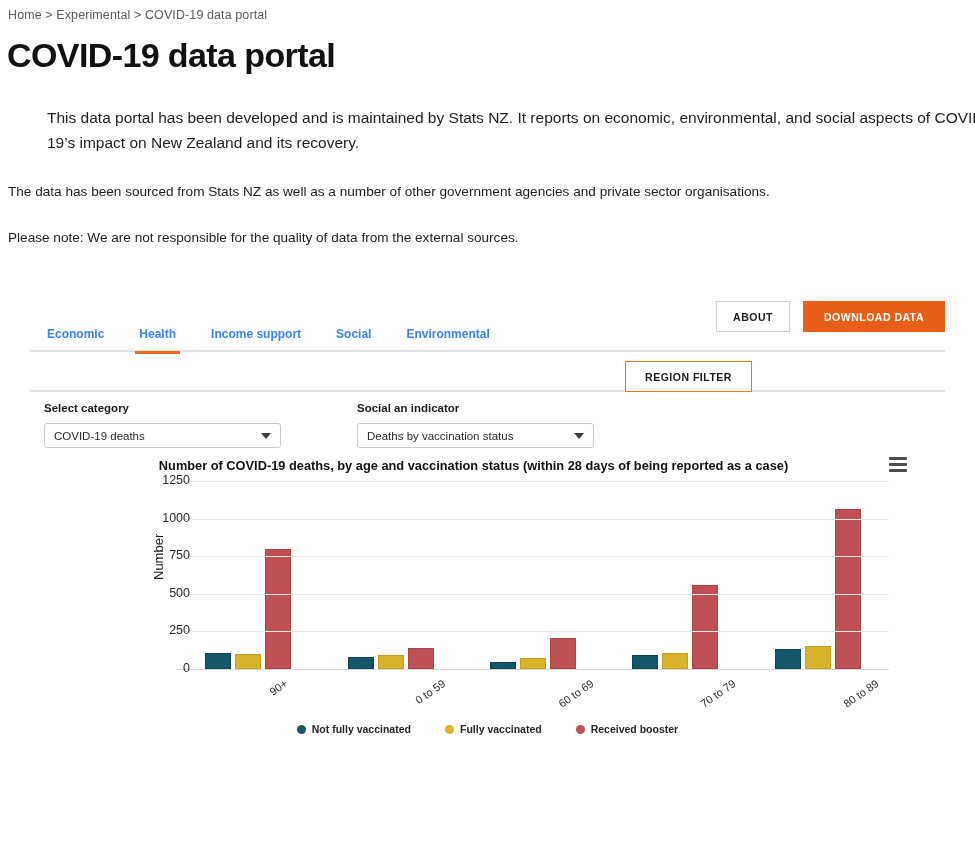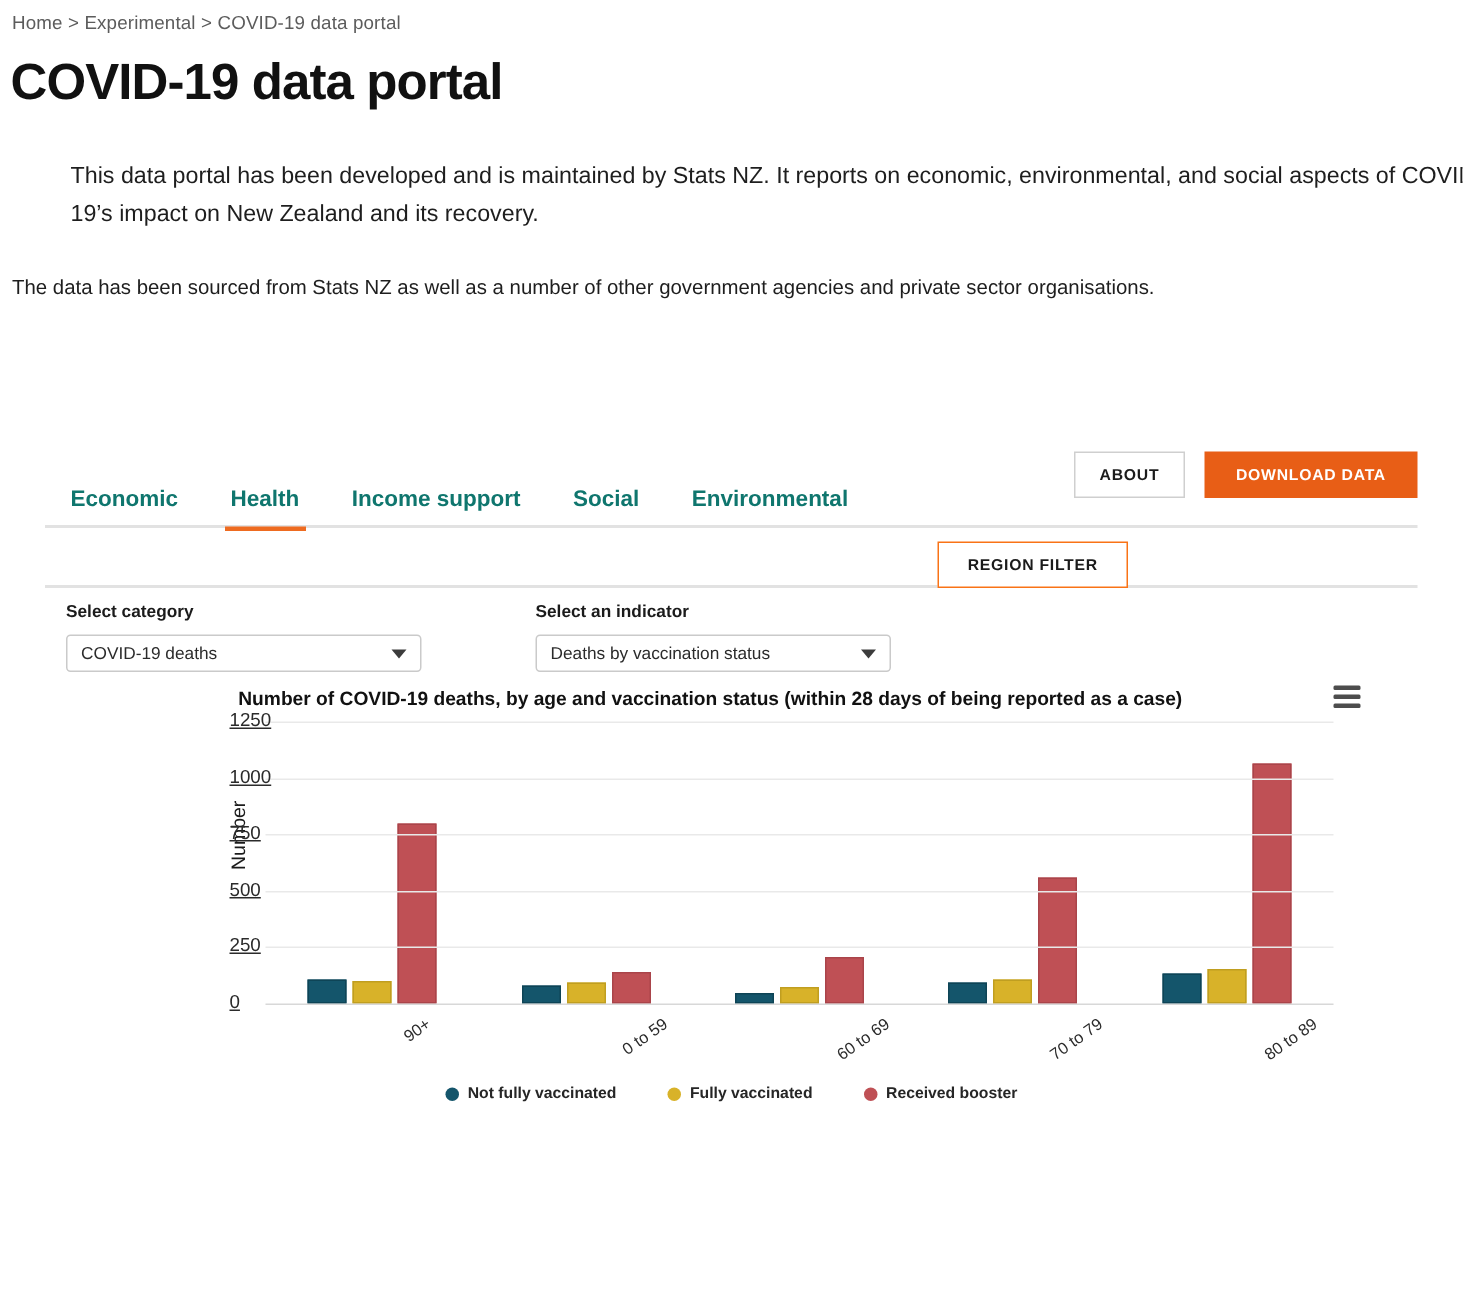--- a/index.html
+++ b/index.html
@@ -44,21 +44,21 @@
     background: #ffffff;
   }
 
   
   .tabbar {
     position: relative; height: 46px;
     border-bottom: 2px solid #e2e2e2;
   }
   .tabs { display: flex; align-items: flex-end; height: 46px; padding-left: 17px; }
   .tab {
-    font-size: 15px; font-weight: bold; color: #0f766e;
+    font-size: 12px; font-weight: bold; color: #3b82f6;
     padding: 0 0 11px 0; margin-right: 35px;
     cursor: pointer; position: relative; white-space: nowrap;
   }
   .tab.active::after {
     content: ""; position: absolute; left: -4px; right: -4px; bottom: -2px;
     height: 3px; background: #ee6b20;
   }
 
   .topbtns { position: absolute; right: 0px; top: -5px; display: flex; align-items: flex-end; }
   .btn-about {
@@ -115,24 +115,23 @@
 
   .plot {
     position: absolute; left: 147px; top: 27px;
     width: 712px; height: 188px;
   }
   .gridline {
     position: absolute; left: 0; width: 712px; height: 1px; background: #e9e9e9;
   }
   .gridline.zero { background: #d8d8d8; }
   .ytick {
-    position: absolute; right: 676px; width: 60px; 
+    position: absolute; right: 699px; width: 60px; text-align: right;
     font-size: 12.5px; color: #2b2b2b; transform: translateY(-8px);
     white-space: nowrap;
-    text-decoration: underline;
   }
   .yaxis-title {
     position: absolute; left: 121px; top: 126px;
     font-size: 13px; color: #1b1b1b;
     transform: rotate(-90deg); transform-origin: left top; white-space: nowrap;
   }
 
   .groups { position: absolute; left: 0; bottom: 0; width: 712px; height: 188px; }
   .group {
     position: absolute; bottom: 0; height: 188px;
@@ -165,20 +164,21 @@
 
 <div class="page">
 
   <div class="breadcrumb">Home &gt; Experimental &gt; COVID-19 data portal</div>
 
   <h1 class="page-title">COVID-19 data portal</h1>
 
   <div class="intro">
     <p class="p1">This data portal has been developed and is maintained by Stats NZ. It reports on economic, environmental, and social aspects of COVID-19’s impact on New Zealand and its recovery.</p>
     <p class="p2">The data has been sourced from Stats NZ as well as a number of other government agencies and private sector organisations.</p>
+    <p class="p3">Please note: We are not responsible for the quality of data from the external sources.</p>
   </div>
 
   <div class="widget">
 
     <div class="tabbar">
       <div class="tabs" id="tab-list">
           <div class="tab">Economic</div>
           <div class="tab active">Health</div>
           <div class="tab">Income support</div>
           <div class="tab">Social</div>
@@ -196,21 +196,21 @@
 
     <div class="selects">
       <div class="sel-group a">
         <div class="sel-label">Select category</div>
         <div class="sel-box">
           <span class="sel-val">COVID-19 deaths</span>
           <span class="sel-caret"></span>
         </div>
       </div>
       <div class="sel-group b">
-        <div class="sel-label">Select an indicator</div>
+        <div class="sel-label">Social an indicator</div>
         <div class="sel-box">
           <span class="sel-val">Deaths by vaccination status</span>
           <span class="sel-caret"></span>
         </div>
       </div>
     </div>
 
     <div class="chart-wrap">
       <div class="chart-title">Number of COVID-19 deaths, by age and vaccination status (within 28 days of being reported as a case)</div>
       <div class="ctx-menu">

